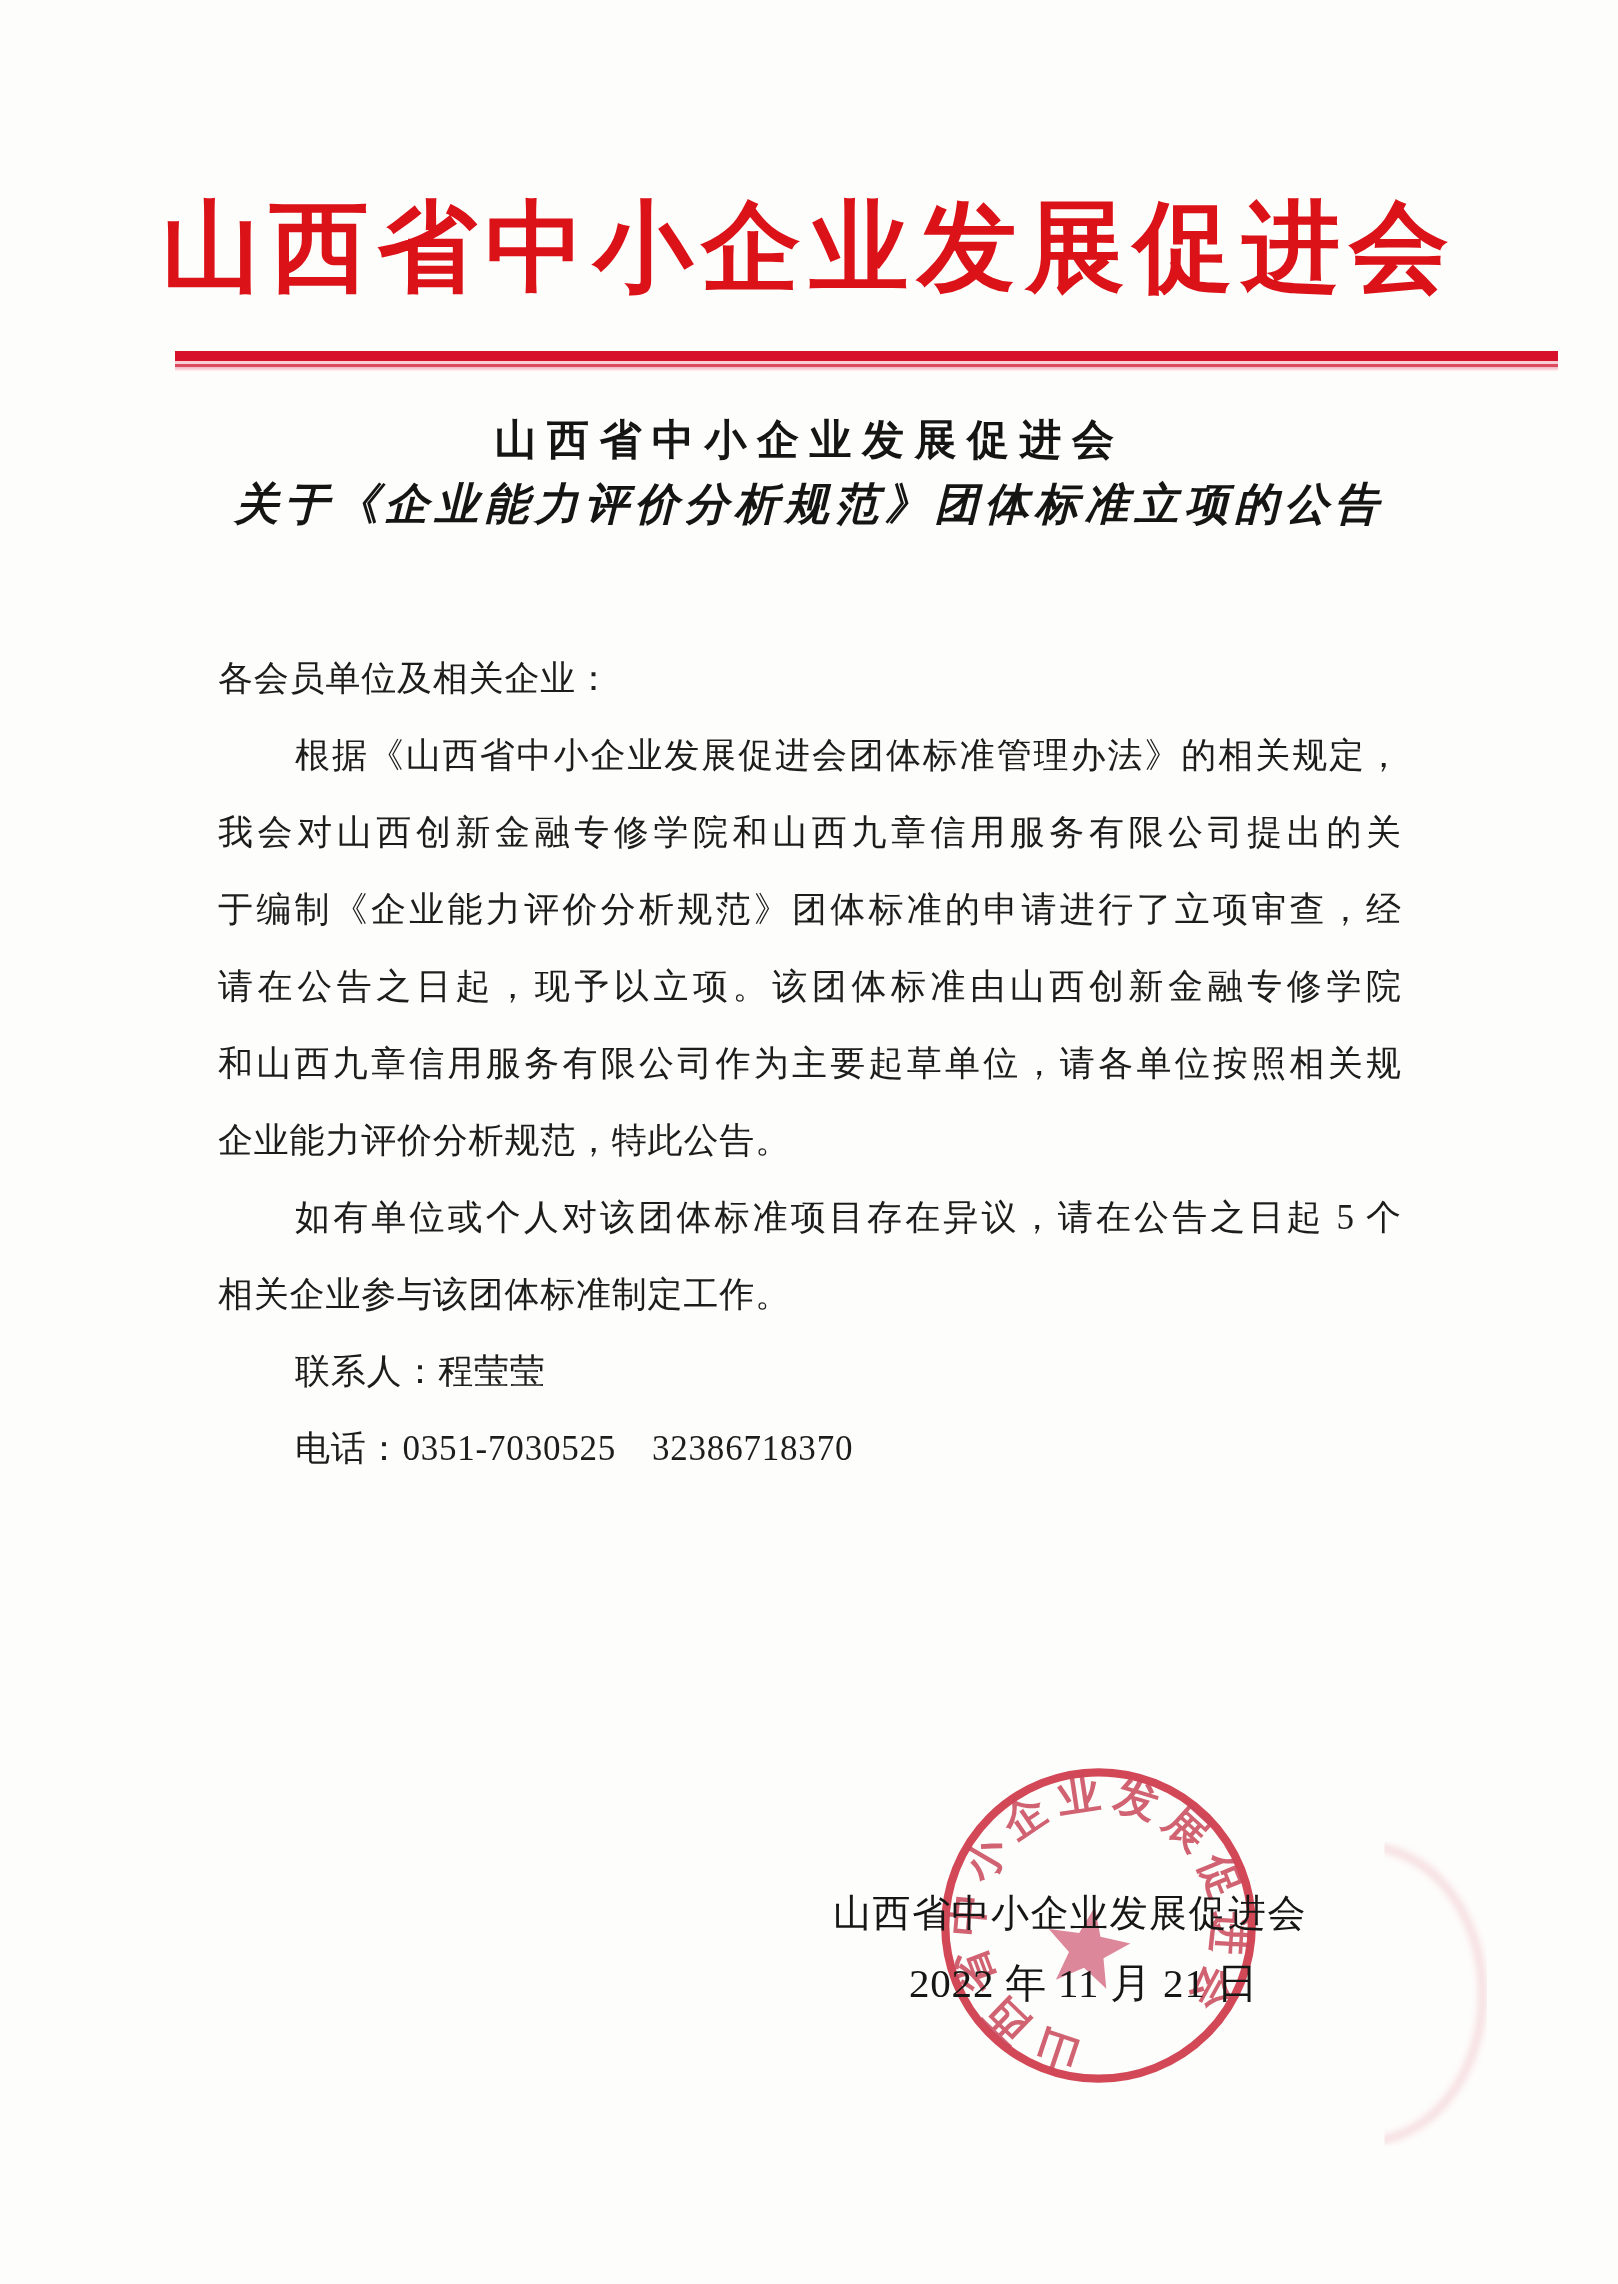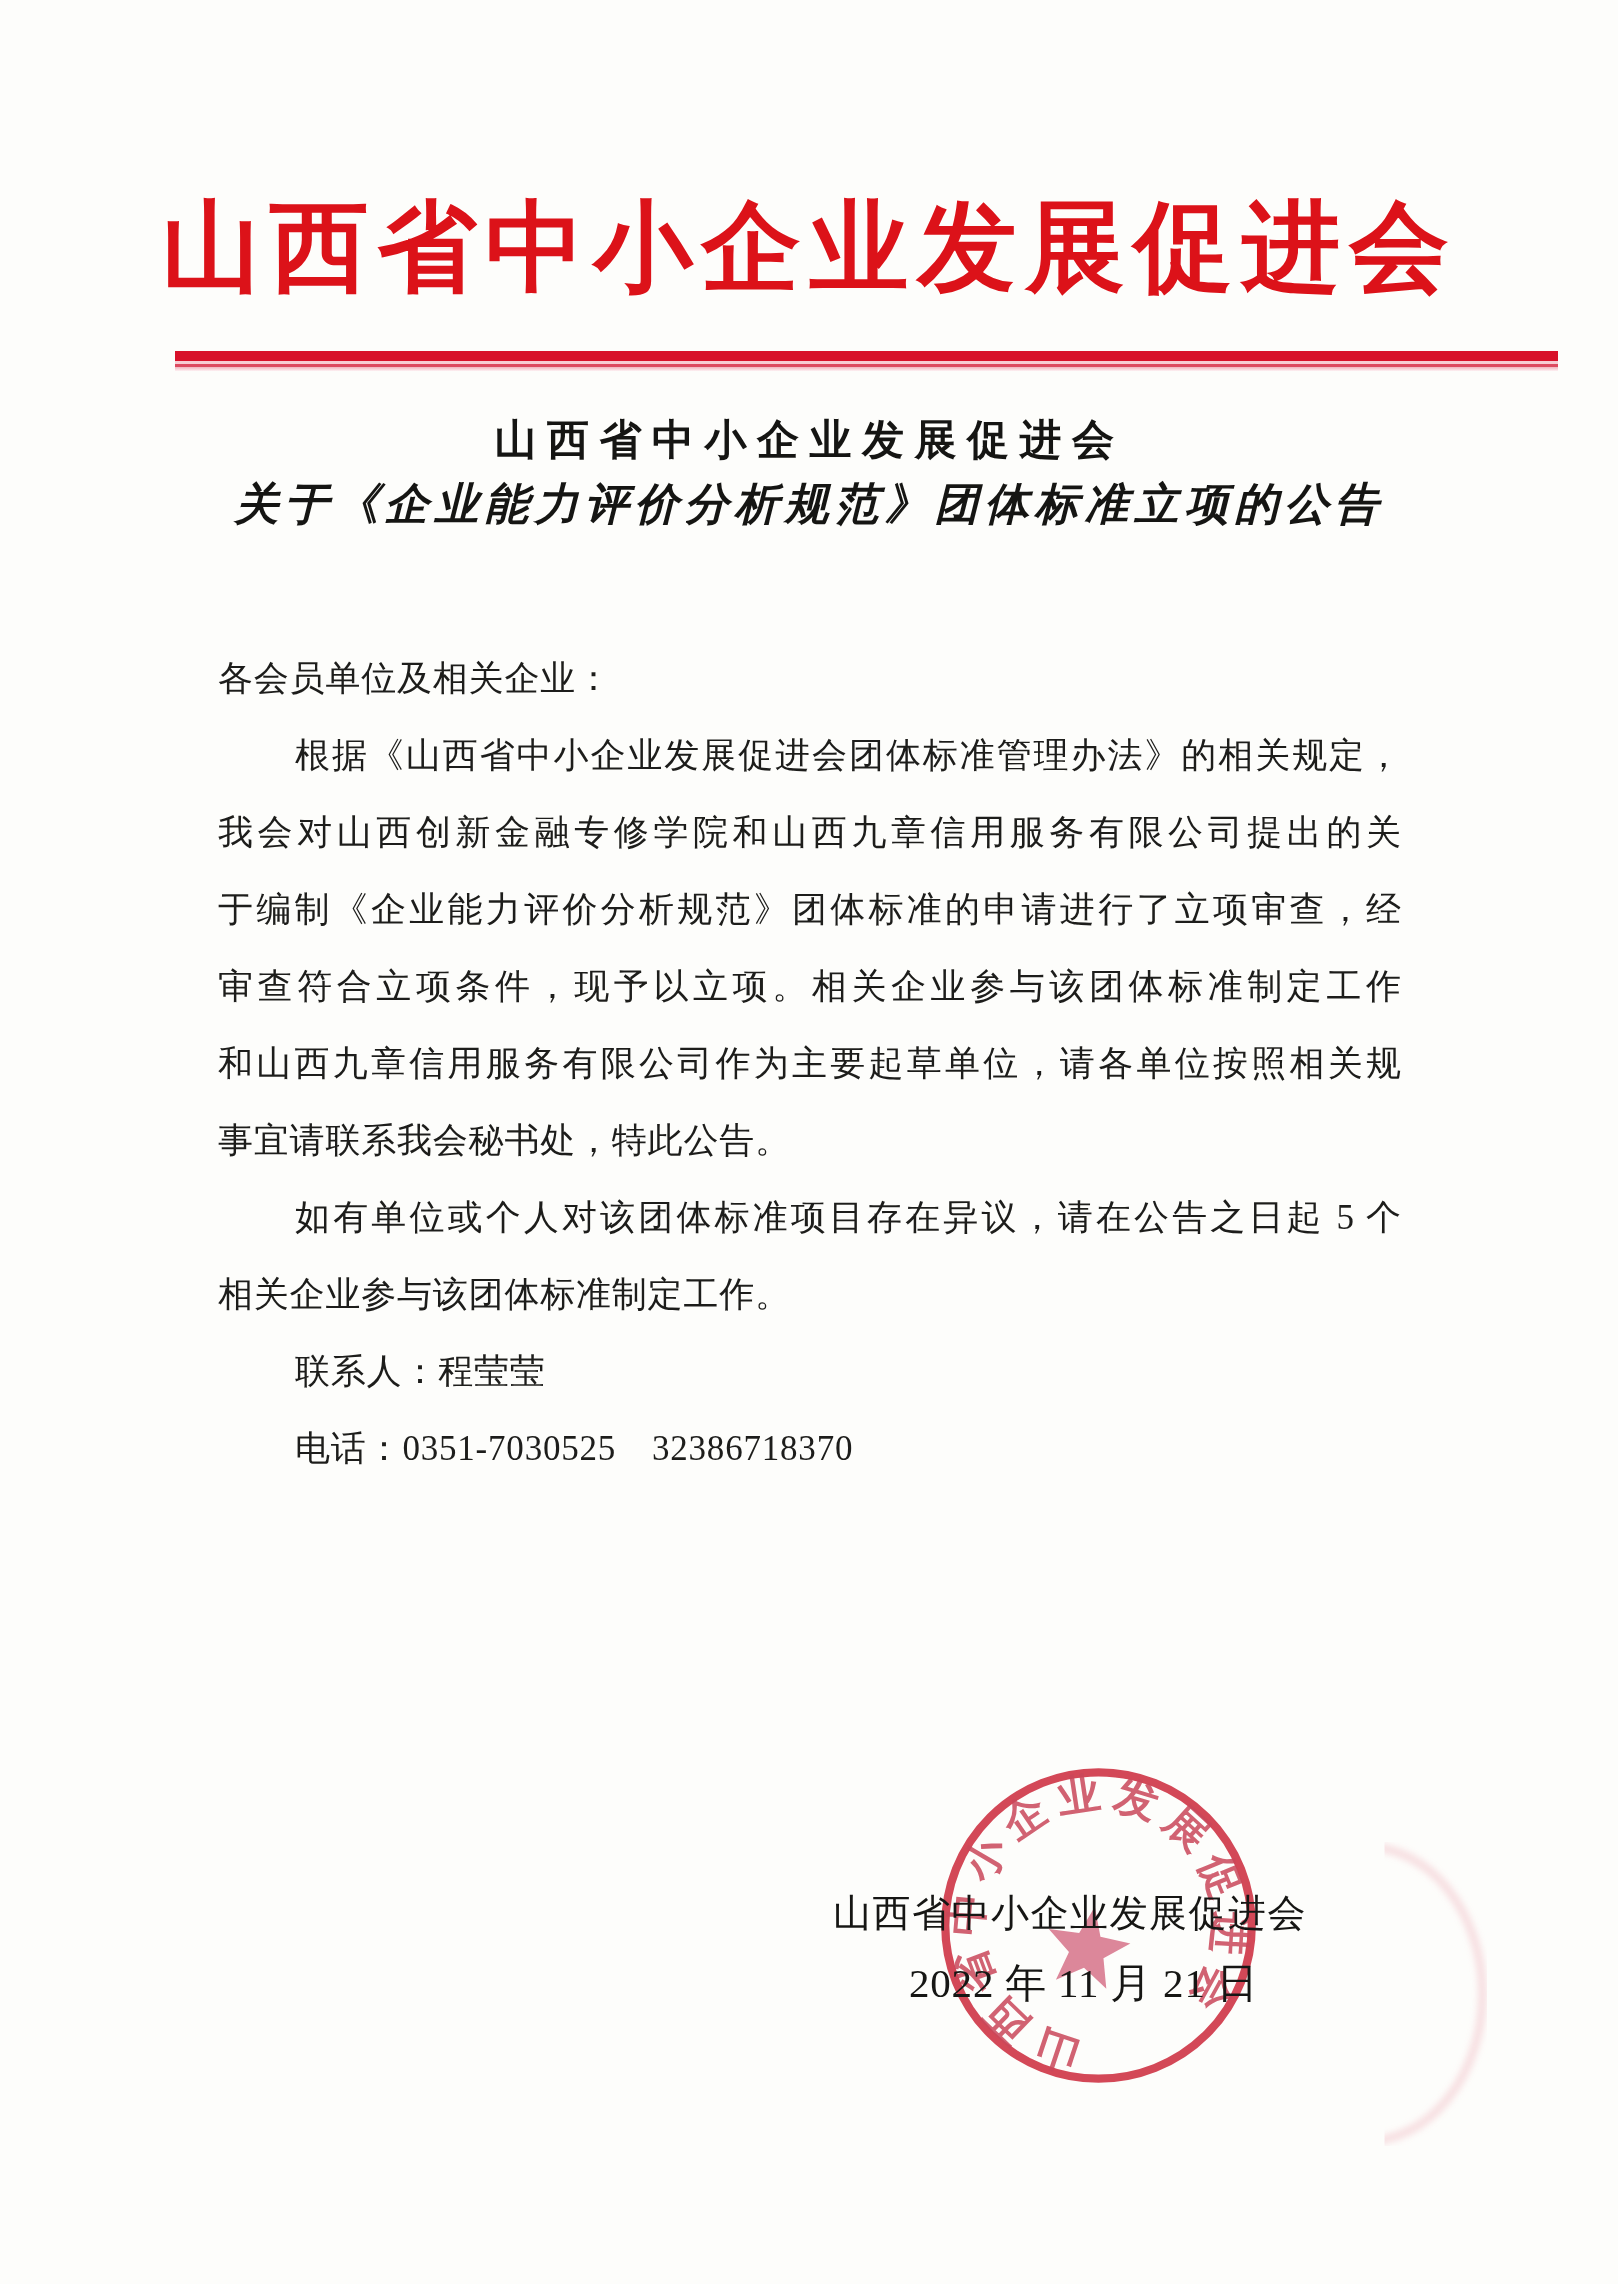--- a/index.html
+++ b/index.html
@@ -69,23 +69,23 @@
   <div class="rule"></div>
 
   <div class="doc-title l1">山西省中小企业发展促进会</div>
   <div class="doc-title l2">关于《企业能力评价分析规范》团体标准立项的公告</div>
 
   <div class="body-block">
     <div class="line">各会员单位及相关企业：</div>
     <div class="line ind fill">根据《山西省中小企业发展促进会团体标准管理办法》的相关规定，</div>
     <div class="line fill">我会对山西创新金融专修学院和山西九章信用服务有限公司提出的关</div>
     <div class="line fill">于编制《企业能力评价分析规范》团体标准的申请进行了立项审查，经</div>
-    <div class="line fill">审查符合立项条件，现予以立项。相关企业参与该团体标准制定工作</div>
+    <div class="line fill">请在公告之日起，现予以立项。该团体标准由山西创新金融专修学院</div>
     <div class="line fill">和山西九章信用服务有限公司作为主要起草单位，请各单位按照相关规</div>
-    <div class="line">事宜请联系我会秘书处，特此公告。</div>
+    <div class="line">企业能力评价分析规范，特此公告。</div>
     <div class="line ind fill">如有单位或个人对该团体标准项目存在异议，请在公告之日起 5 个</div>
     <div class="line">相关企业参与该团体标准制定工作。</div>
     <div class="line ind">联系人：程莹莹</div>
     <div class="line ind">电话：0351-7030525　32386718370</div>
   </div>
 
   <div class="seal-ghost"></div>
 
   <svg class="seal" viewBox="0 0 430 430" xmlns="http://www.w3.org/2000/svg">
     <defs>

